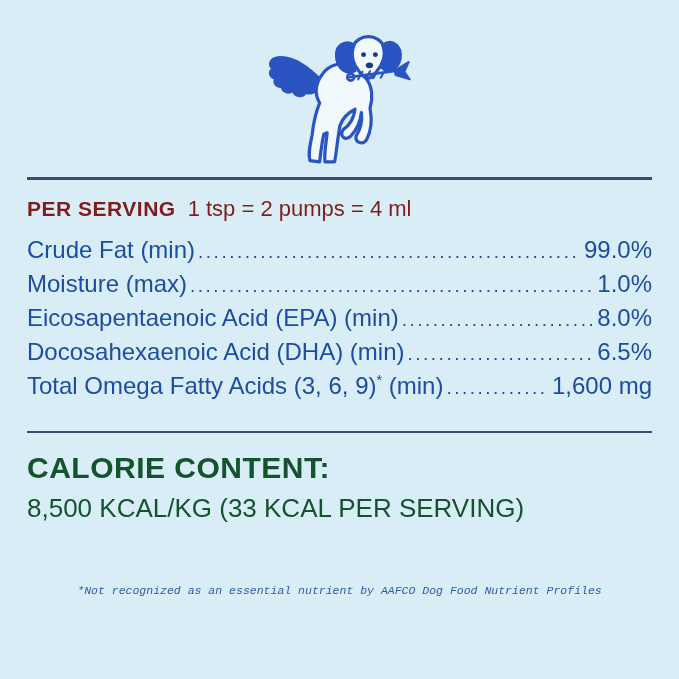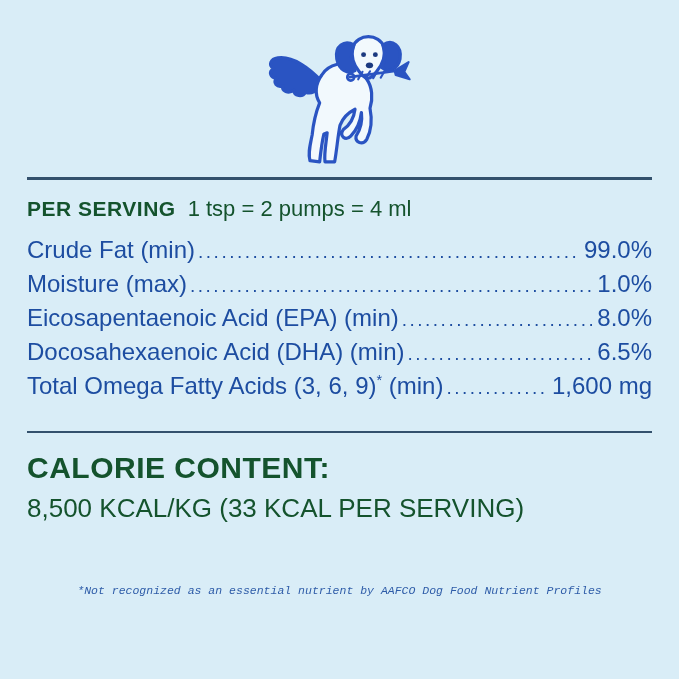--- a/index.html
+++ b/index.html
@@ -32,21 +32,21 @@
     text-align: center;
     font-size: 32px;
     line-height: 33px;
     font-weight: 700;
     letter-spacing: 1px;
     color: #2d5bc9;
   }
   .serving {
     margin-top: 15px;
     line-height: 28px;
-    color: #14532d;
+    color: #7f1d1d;
     font-size: 22px;
   }
   .serving-label {
     font-weight: 700;
     font-size: 21px;
     letter-spacing: 0.5px;
     margin-right: 12px;
   }
   .rows { margin-top: 13px; }
   .row {

